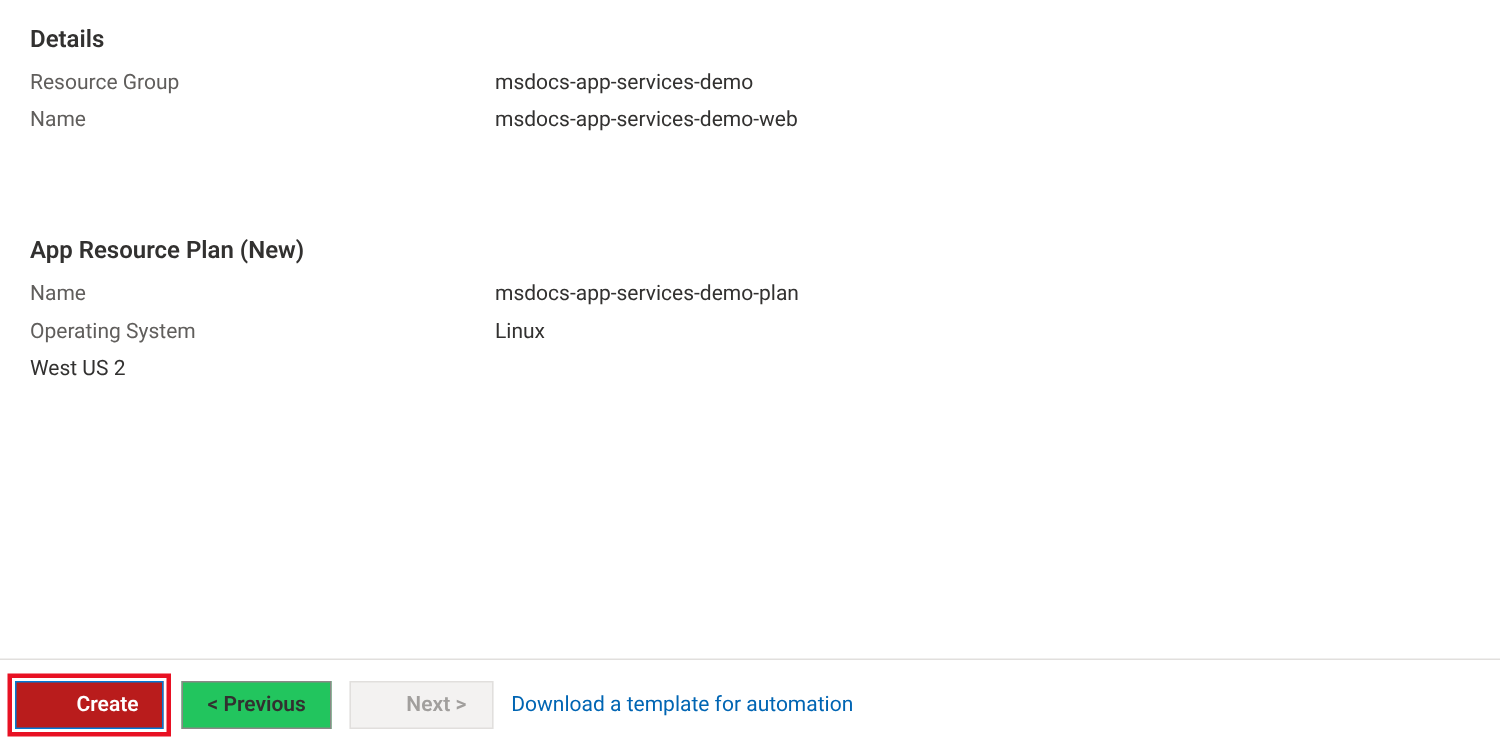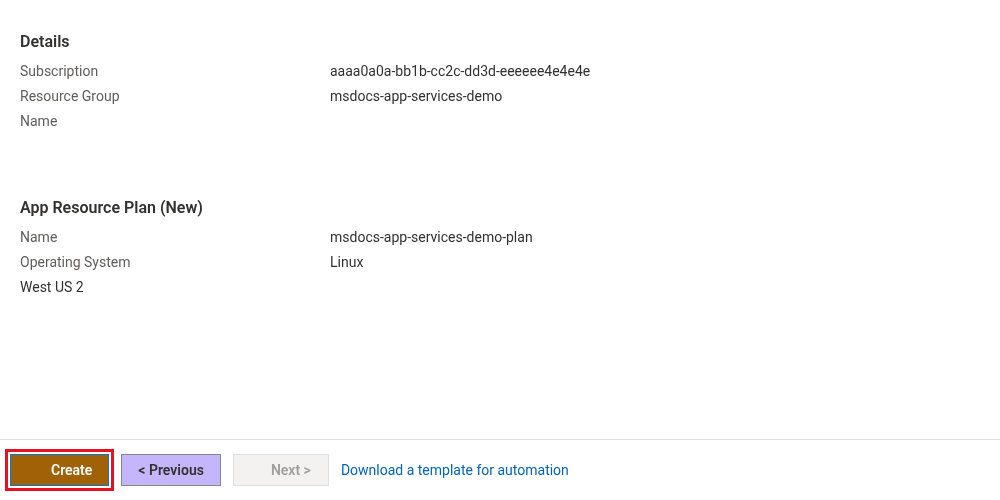--- a/index.html
+++ b/index.html
@@ -10,21 +10,21 @@
     body {
       font-family: "Segoe UI", -apple-system, BlinkMacSystemFont, Roboto, Arial, sans-serif;
       font-size: 13px;
       color: #323130;
       background: #ffffff;
       width: 1000px;
       height: 500px;
       position: relative;
     }
     .content {
-      padding: 32px 20px 0 20px;
+      padding: 16px 20px 0 20px;
     }
     .section-heading {
       font-size: 16px;
       font-weight: 600;
       color: #323130;
       margin-bottom: 12px;
     }
     .kv-row {
       display: flex;
       margin-bottom: 9px;
@@ -51,27 +51,27 @@
       display: flex;
       align-items: center;
       gap: 12px;
     }
     .btn {
       font-family: inherit;
       font-size: 14px;
       font-weight: 600;
       padding: 7px 16px;
       border: 1px solid #8a8886;
-      background: #c4b5fd;
+      background: #22c55e;
       color: #323130;
       cursor: pointer;
       min-width: 96px;
     }
     .btn-primary {
-      background: #a16207;
+      background: #b91c1c;
       border-color: #0078d4;
       color: #ffffff;
       padding-left: 40px;
     }
     .btn-primary-highlight {
       outline: 3px solid #e81123;
       outline-offset: 2px;
     }
     .btn-disabled {
       background: #f3f2f1;
@@ -88,29 +88,26 @@
     }
   </style>
 </head>
 <body>
 
 <div class="content">
 
   <h2 class="section-heading">Details</h2>
 
   <div class="kv-row">
-    <div class="kv-label">Subscription</div>
-    <div class="kv-value">aaaa0a0a-bb1b-cc2c-dd3d-eeeeee4e4e4e</div>
-  </div>
-  <div class="kv-row">
     <div class="kv-label">Resource Group</div>
     <div class="kv-value">msdocs-app-services-demo</div>
   </div>
   <div class="kv-row">
     <div class="kv-label">Name</div>
+    <div class="kv-value">msdocs-app-services-demo-web</div>
   </div>
 
   <div class="section-gap"></div>
 
   <h2 class="section-heading">App Resource Plan (New)</h2>
 
   <div class="kv-row">
     <div class="kv-label">Name</div>
     <div class="kv-value">msdocs-app-services-demo-plan</div>
   </div>

